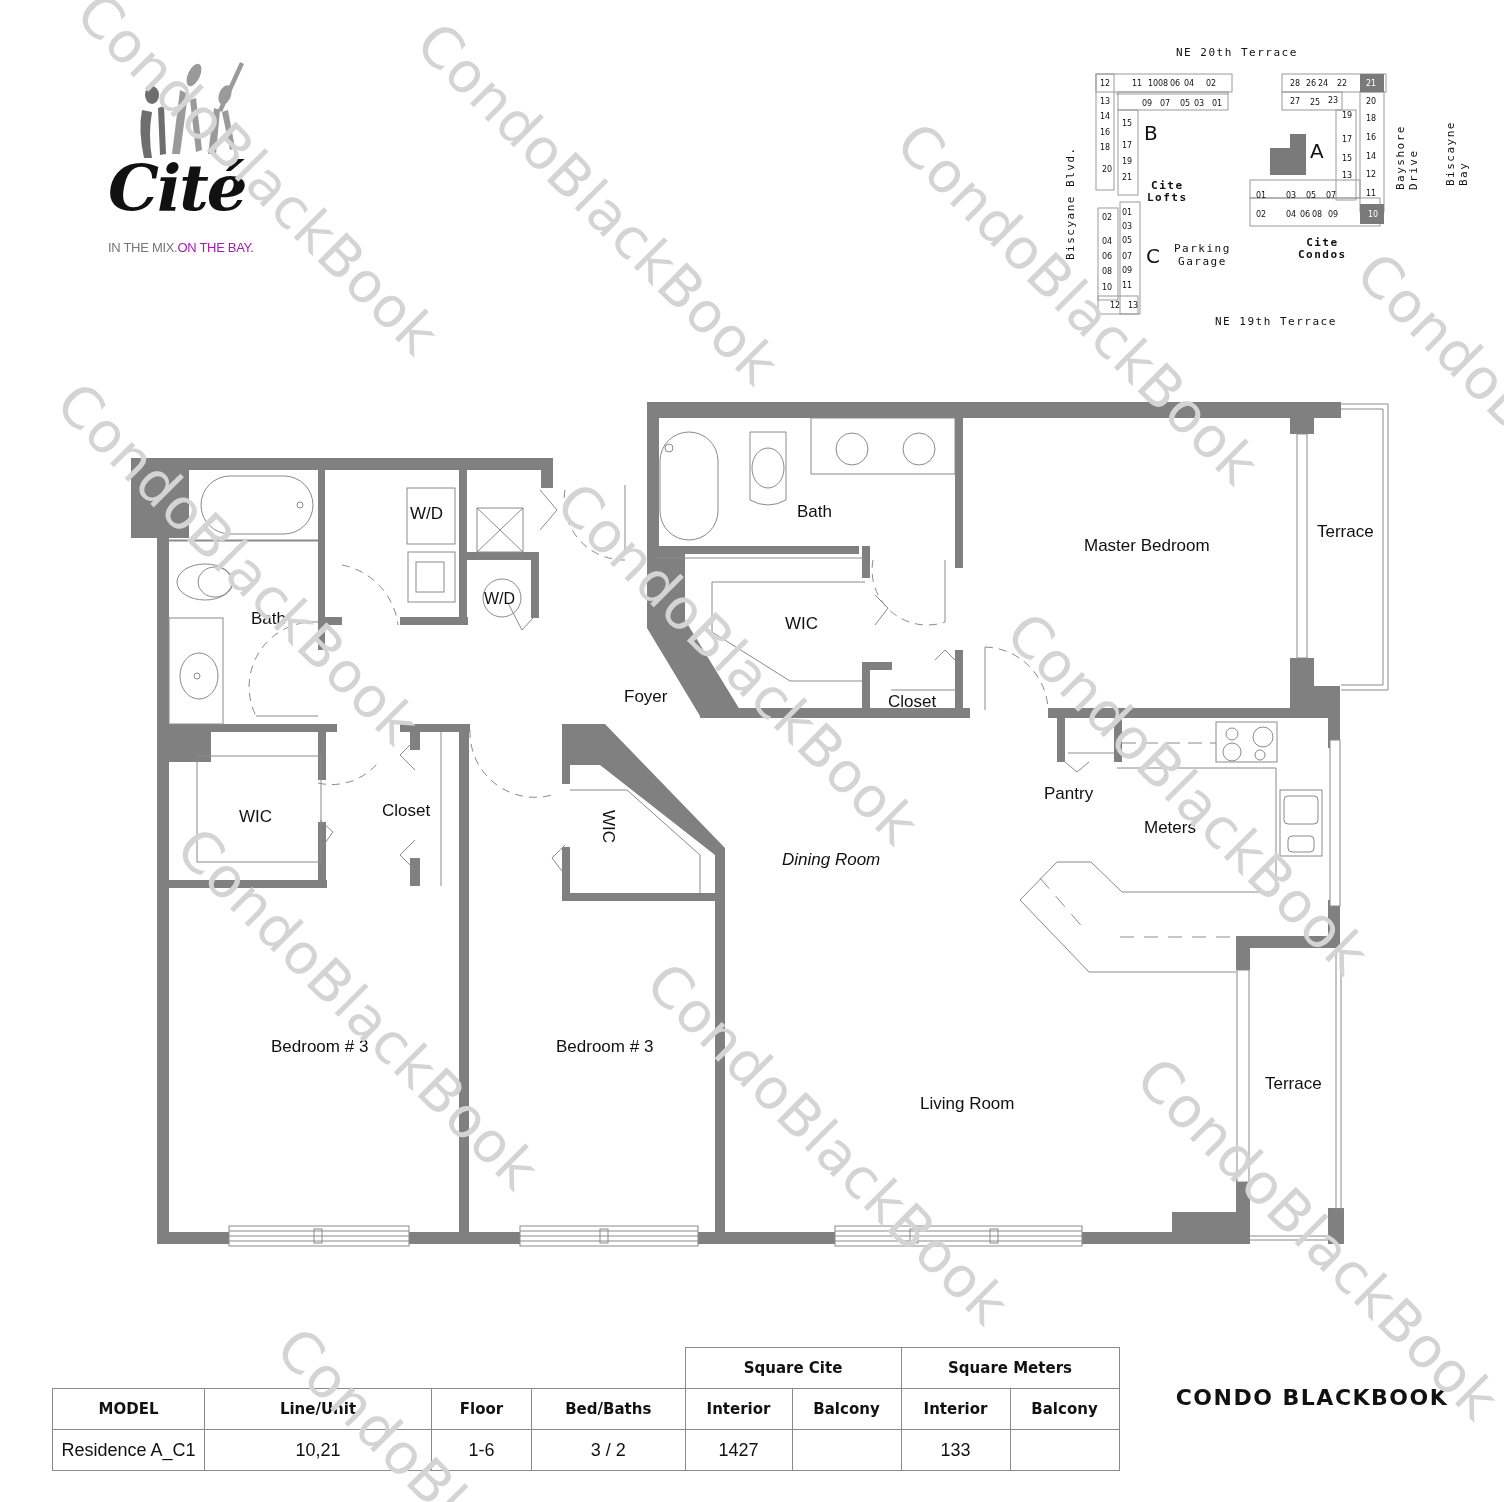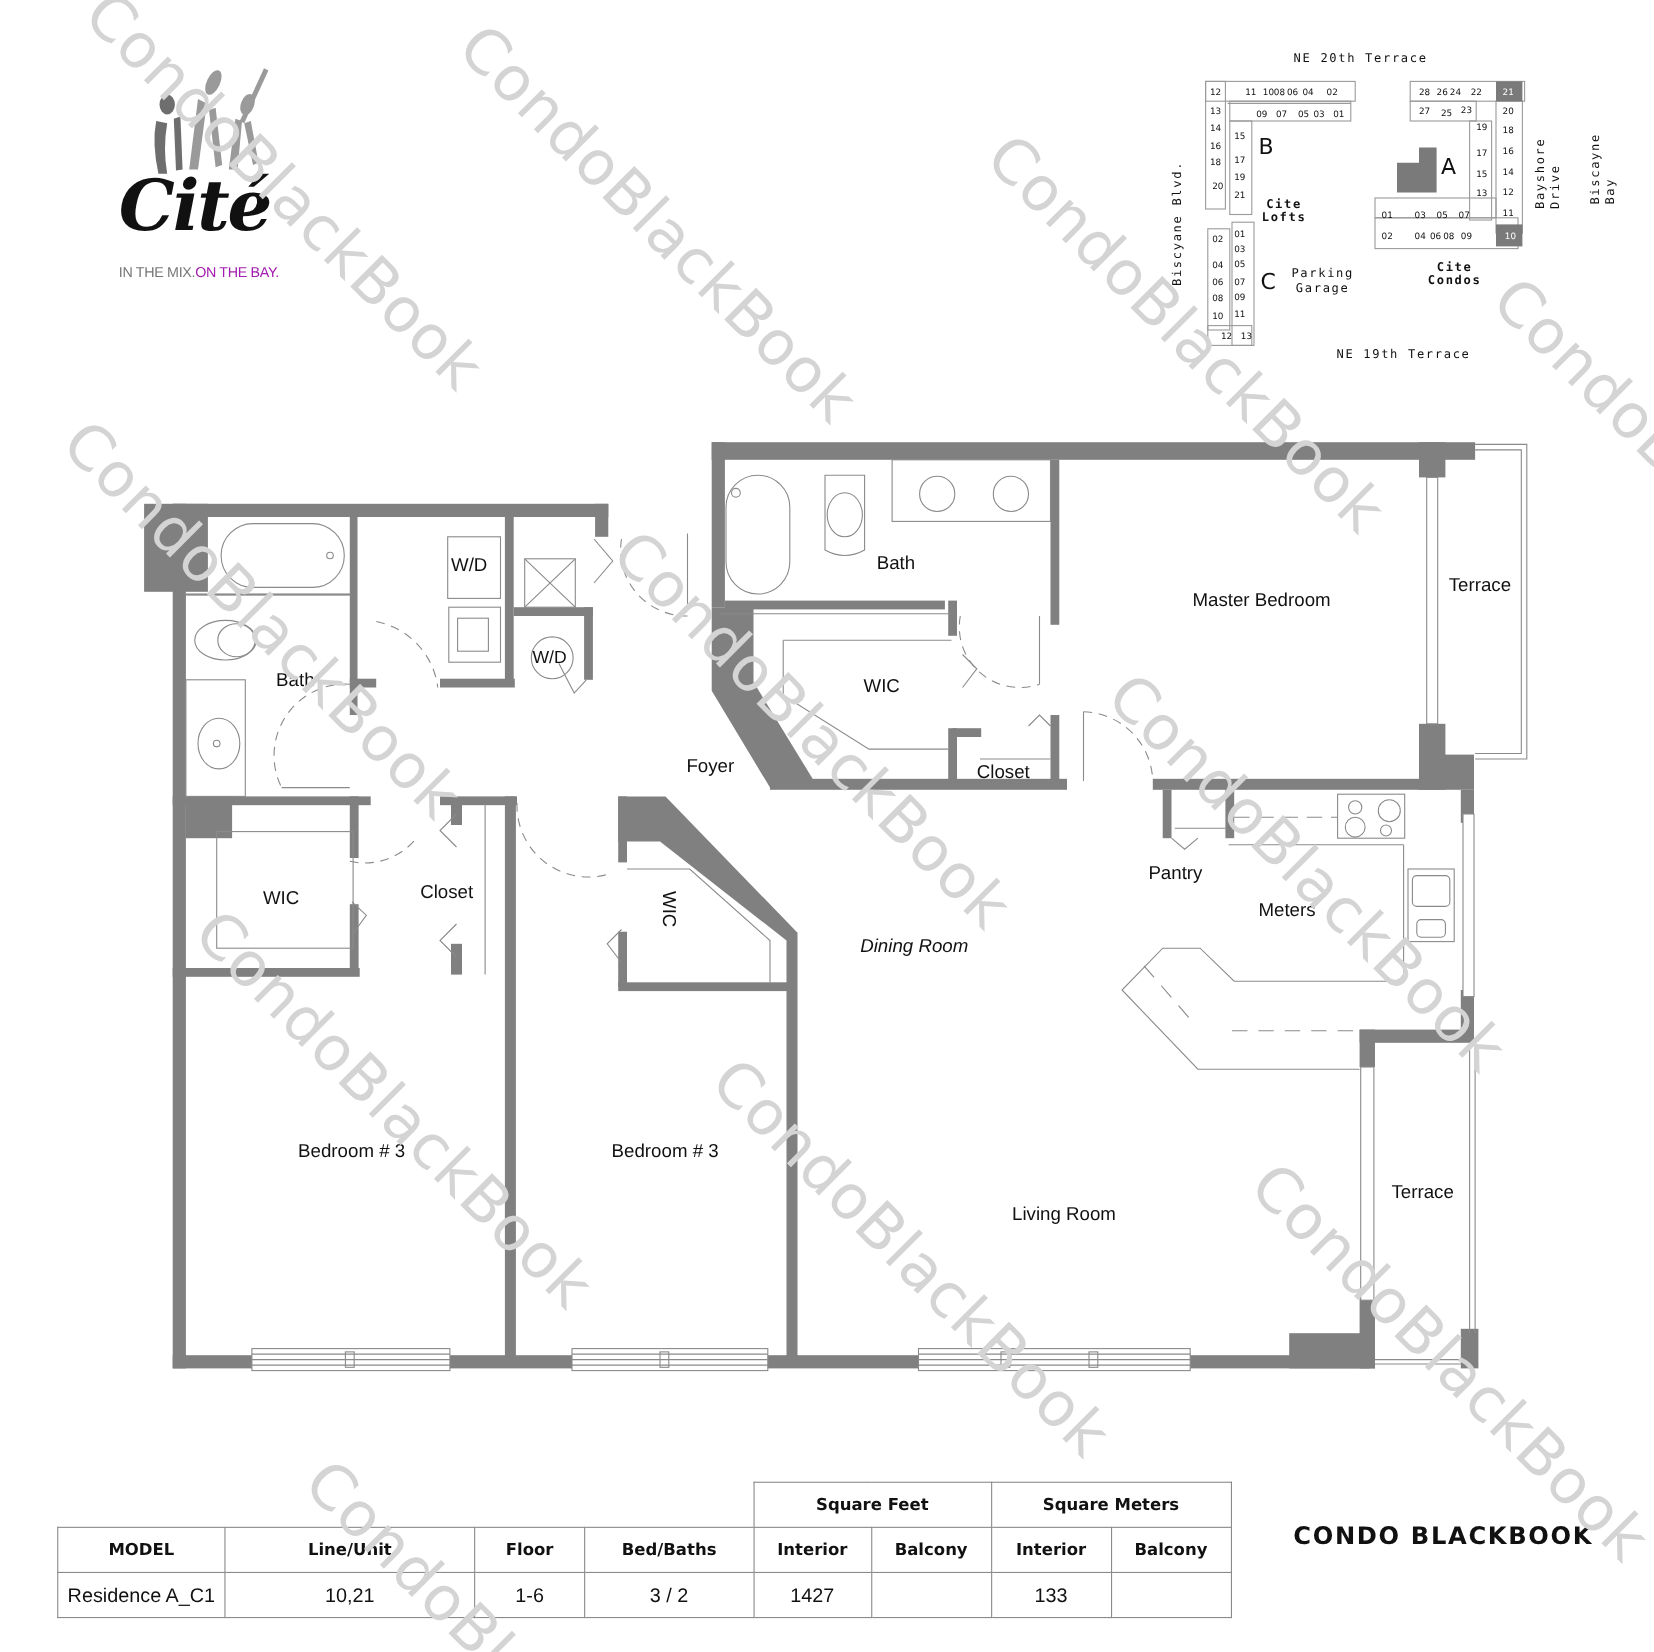--- a/index.html
+++ b/index.html
@@ -324,21 +324,21 @@
   <div class="room" style="left:1265px;top:1074px;">Terrace</div>
 </div>
 
 <table class="spec" style="left:52px;top:1347px;">
   <tbody>
       <tr style="height:40px;">
     <td style="border:none;width:152px;"></td>
     <td style="border:none;width:227px;"></td>
     <td style="border:none;width:100px;"></td>
     <td style="border:none;width:153px;"></td>
-    <td colspan="2" class="hdr">Square Feet</td>
+    <td colspan="2" class="hdr">Square Cite</td>
     <td colspan="2" class="hdr">Square Meters</td>
   </tr>
   <tr>
     <td class="hdr">MODEL</td>
     <td class="hdr">Line/Unit</td>
     <td class="hdr">Floor</td>
     <td class="hdr">Bed/Baths</td>
     <td class="hdr" style="width:106px;">Interior</td>
     <td class="hdr" style="width:108px;">Balcony</td>
     <td class="hdr" style="width:108px;">Interior</td>

